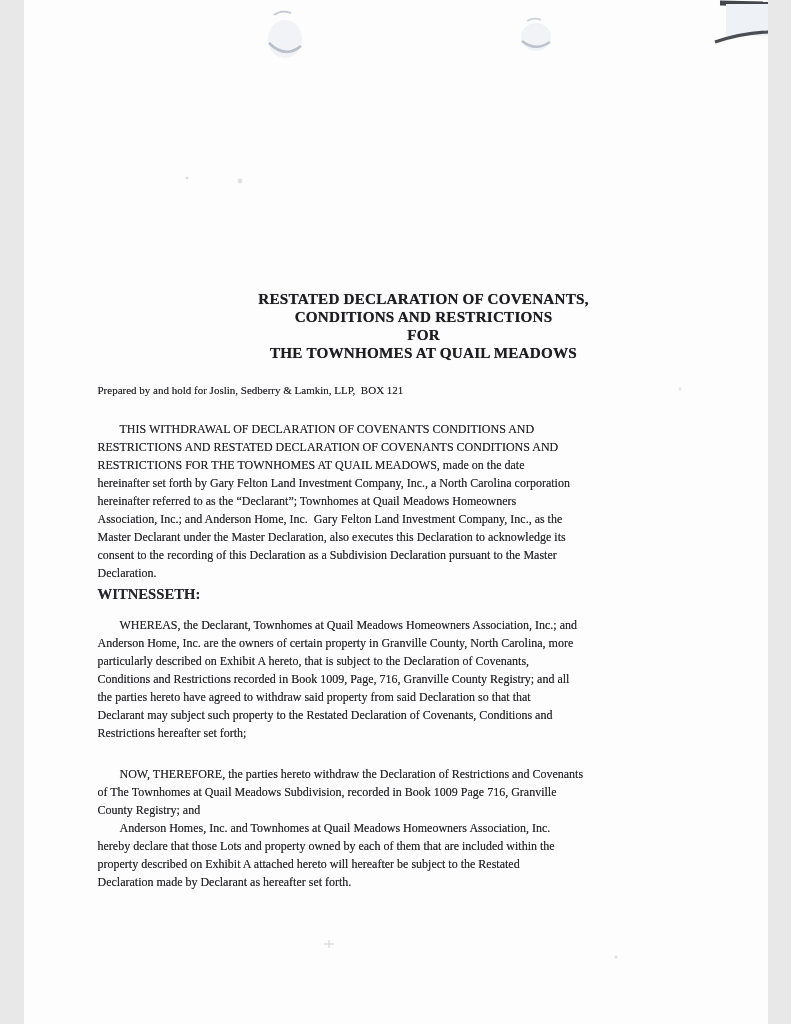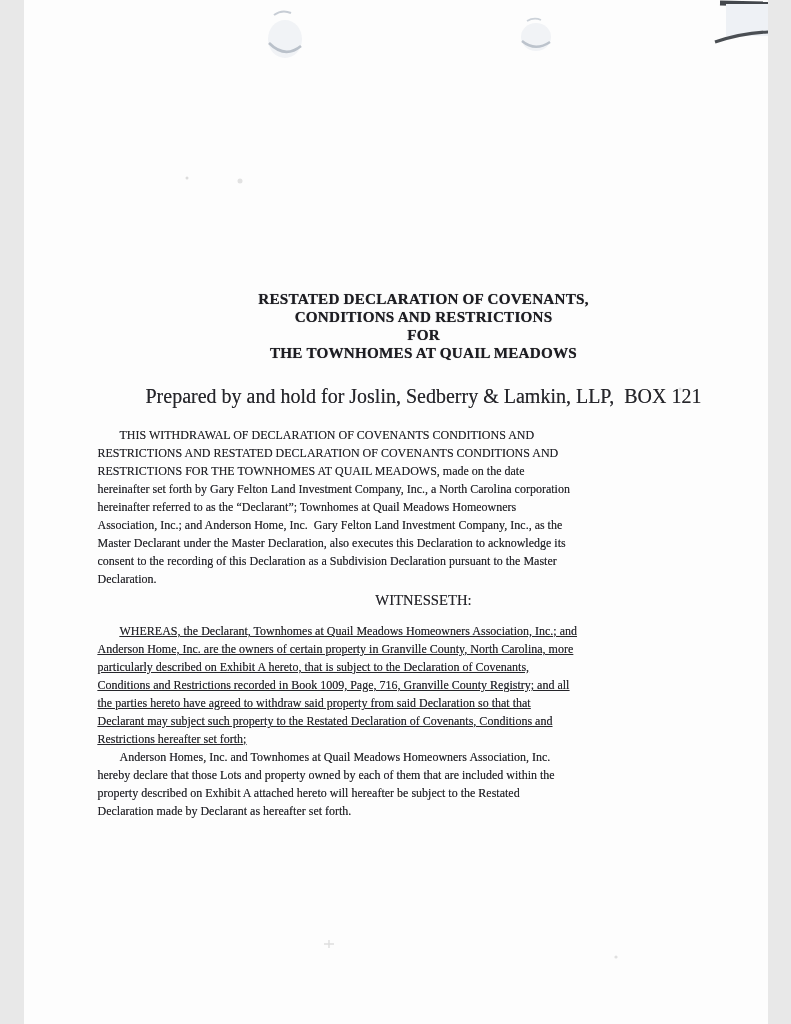--- a/index.html
+++ b/index.html
@@ -36,42 +36,41 @@
     margin-top: 290px;
     text-align: center;
     font-weight: bold;
     font-size: 15.2px;
     line-height: 18px;
     letter-spacing: 0.2px;
     color: #1d1d22;
     text-shadow: 0 0 0.7px rgba(30,30,35,0.75);
   }
   .prepared-line {
-    margin-top: 25px;
-    font-size: 20px;
+    margin-top: 19px;
+    font-size: 11px;
     line-height: 18px;
     text-shadow: 0 0 0.6px rgba(40,40,45,0.6);
-    text-align: center;
   }
   .para {
     font-size: 12px;
     line-height: 18px;
     text-indent: 22px;
     text-shadow: 0 0 0.6px rgba(40,40,45,0.6);
   }
   .para-intro      { margin-top: 21px; }
   .witnesseth {
     margin-top: 3px;
-    text-align: center;
     font-size: 14.7px;
     line-height: 18px;
     text-indent: 0;
     text-shadow: 0 0 0.6px rgba(40,40,45,0.6);
+    font-weight: bold;
   }
-  .para-whereas    { margin-top: 13px; text-decoration: underline; }
+  .para-whereas    { margin-top: 13px; }
   .para-therefore  { margin-top: 23px; }
   .para-declare    { margin-top: 0; }
 </style>
 </head>
 <body>
 
 <div class="page">
 
   <svg class="artifacts" width="791" height="1024" viewBox="0 0 791 1024" aria-hidden="true">
     <g>
@@ -120,20 +119,23 @@
     <div class="witnesseth">WITNESSETH:</div>
 
     <div class="para para-whereas pre">WHEREAS, the Declarant, Townhomes at Quail Meadows Homeowners Association, Inc.; and
 Anderson Home, Inc. are the owners of certain property in Granville County, North Carolina, more
 particularly described on Exhibit A hereto, that is subject to the Declaration of Covenants,
 Conditions and Restrictions recorded in Book 1009, Page, 716, Granville County Registry; and all
 the parties hereto have agreed to withdraw said property from said Declaration so that that
 Declarant may subject such property to the Restated Declaration of Covenants, Conditions and
 Restrictions hereafter set forth;</div>
 
+    <div class="para para-therefore pre">NOW, THEREFORE, the parties hereto withdraw the Declaration of Restrictions and Covenants
+of The Townhomes at Quail Meadows Subdivision, recorded in Book 1009 Page 716, Granville
+County Registry; and</div>
 
     <div class="para para-declare pre">Anderson Homes, Inc. and Townhomes at Quail Meadows Homeowners Association, Inc.
 hereby declare that those Lots and property owned by each of them that are included within the
 property described on Exhibit A attached hereto will hereafter be subject to the Restated
 Declaration made by Declarant as hereafter set forth.</div>
 
   </div>
 </div>
 
 </body></html>

